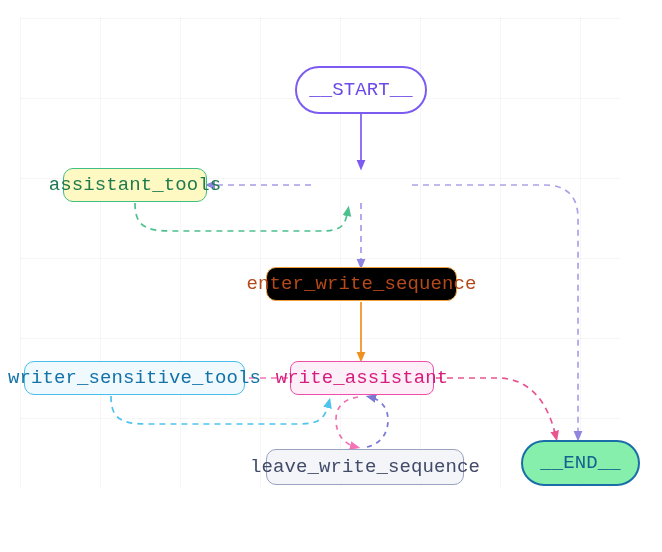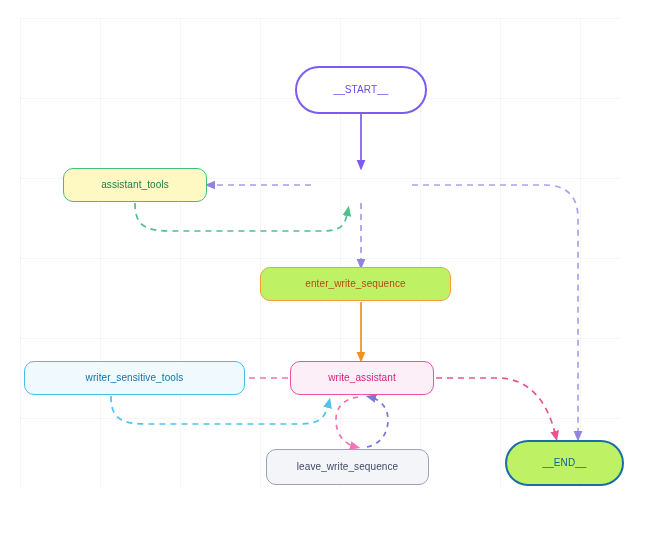--- a/index.html
+++ b/index.html
@@ -37,23 +37,24 @@
     height: 552px;
     pointer-events: none;
   }
   .node {
     position: absolute;
     box-sizing: border-box;
     display: flex;
     align-items: center;
     justify-content: center;
     white-space: nowrap;
-    font-size: 10px;
+    font-size: 19px;
     letter-spacing: 0.1px;
     line-height: 1;
+    font-family: Liberation Mono, monospace;
   }
   .node.terminal {
     border-width: 2px;
     border-style: solid;
     border-radius: 999px;
     background: #ffffff;
   }
   .node.proc {
     border-width: 1.6px;
     border-style: solid;
@@ -120,33 +121,33 @@
 
   <div class="node terminal" style="left:295px; top:66px; width:132px; height:48px; border-color:#7c5cf0; background:#ffffff; color:#6d4ae8;">
     <span>__START__</span>
   </div>
 
 
   <div class="node proc" style="left:63px; top:168px; width:144px; height:34px; border-color:#3fbf85; background:#fef9c3; color:#1f7a4d;">
     <span>assistant_tools</span>
   </div>
 
-  <div class="node proc" style="left:260px; top:267px; width:191px; height:34px; border-color:#f0a13c; background:#bef264; color:#b4491a;">
+  <div class="node proc" style="left:266px; top:267px; width:191px; height:34px; border-color:#f0a13c; background:#000000; color:#b4491a;">
     <span>enter_write_sequence</span>
   </div>
 
-  <div class="node proc" style="left:290px; top:361px; width:144px; height:34px; border-color:#ef4fa8; background:#fdeff7; color:#d81b7e;">
+  <div class="node proc" style="left:290px; top:361px; width:144px; height:34px; border-color:#ef4fa8; background:#fdeff7; color:#d81b7e;border-radius:8px;">
     <span>write_assistant</span>
   </div>
 
   <div class="node proc" style="left:24px; top:361px; width:221px; height:34px; border-color:#49bdeb; background:#eff9fe; color:#1372a8;">
     <span>writer_sensitive_tools</span>
   </div>
 
-  <div class="node proc" style="left:266px; top:449px; width:163px; height:36px; border-color:#9aa2bd; background:#f4f5f9; color:#414a66;">
+  <div class="node proc" style="left:266px; top:449px; width:198px; height:36px; border-color:#9aa2bd; background:#f4f5f9; color:#414a66;">
     <span>leave_write_sequence</span>
   </div>
 
-  <div class="node terminal" style="left:505px; top:440px; width:119px; height:46px; border-color:#1a6ea8; background:#bef264; color:#15618f;">
+  <div class="node terminal" style="left:521px; top:440px; width:119px; height:46px; border-color:#1a6ea8; background:#86efac; color:#15618f;">
     <span>__END__</span>
   </div>
 
 </div>
 
 </body></html>

